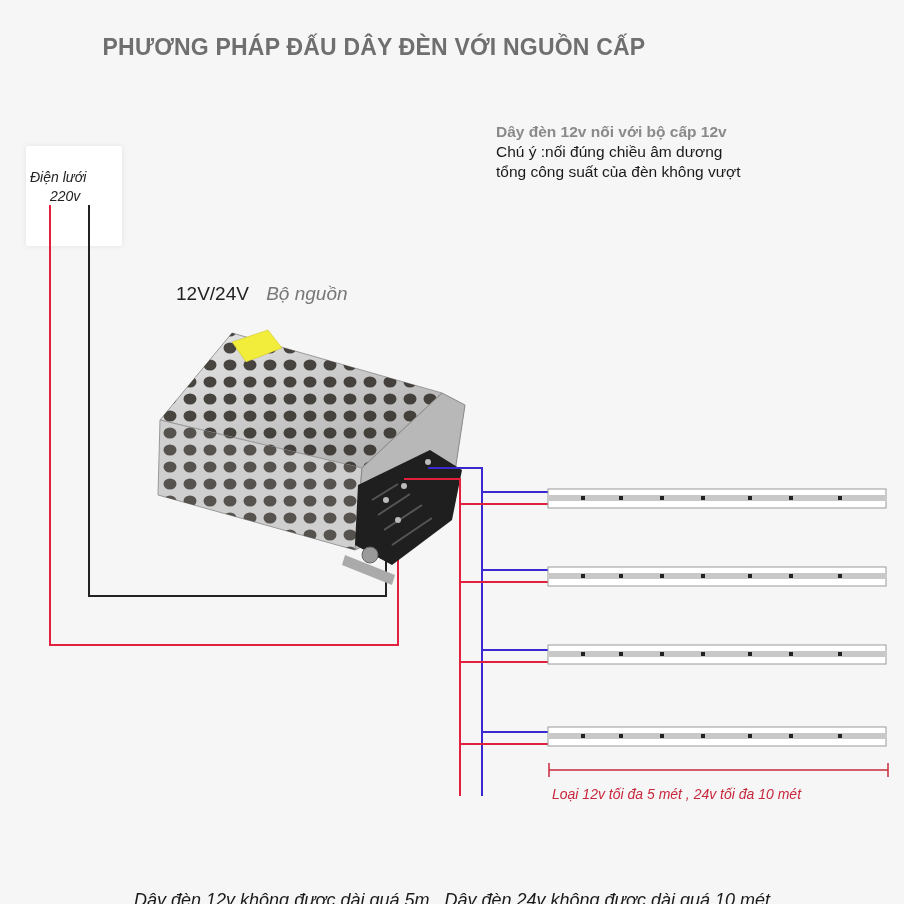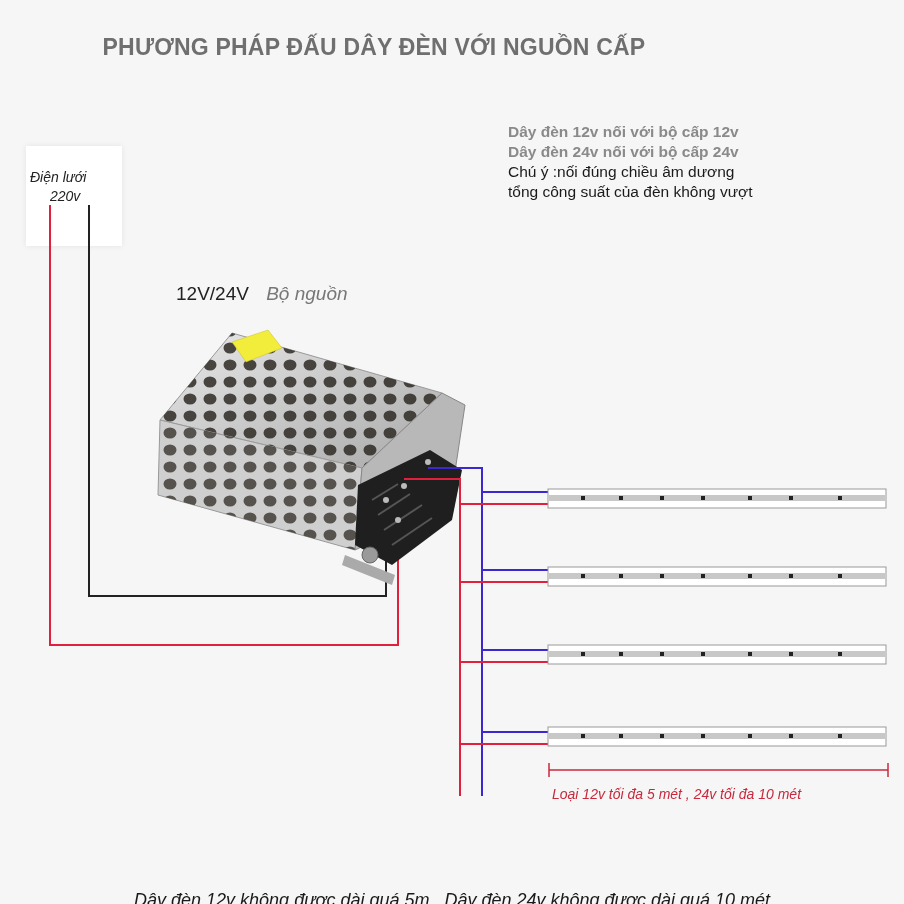--- a/index.html
+++ b/index.html
@@ -1,38 +1,37 @@
 <!DOCTYPE html>
 <html><head>
 <meta charset="utf-8">
 <style>
   html, body { margin:0; padding:0; }
   body { width:904px; height:904px; background:#f6f6f6; position:relative; overflow:hidden; font-family:"Liberation Sans", sans-serif; }
   .abs { position:absolute; }
   .title { left:0; width:748px; top:34px; text-align:center; font-size:23px; font-weight:bold; color:#6f6f6f; letter-spacing:0.2px; }
-  .notes { left:496px; top:122px; font-size:15.5px; line-height:20px;margin-left:12px; }
+  .notes { left:496px; top:122px; font-size:15.5px; line-height:20px; }
   .notes .b { font-weight:bold; color:#8a8a8a; }
   .notes .i { color:#1a1a1a; }
   .mains-box { left:26px; top:146px; width:96px; height:100px; background:#fff; box-shadow:0 0 6px rgba(0,0,0,0.08); }
   .mains-label { left:30px; top:168px; width:80px; font-size:14px; font-style:italic; color:#222; line-height:19px; }
   .mains-label span { display:block; }
   .psu-label { left:176px; top:283px; font-size:19px; color:#222; }
   .psu-label em { color:#777; margin-left:12px; }
   .strip-note { left:552px; top:786px; font-size:14px; font-style:italic; color:#c8283c; }
   .footer { left:0; width:904px; top:856px; text-align:center; font-size:18px; font-style:italic; color:#1a1a1a;margin-top:34px; }
   svg.diagram { position:absolute; left:0; top:0; }
 </style>
 </head>
 <body>
 
 <div class="abs title">PHƯƠNG PHÁP ĐẤU DÂY ĐÈN VỚI NGUỒN CẤP</div>
 
 <div class="abs notes">
   <div class="b">Dây đèn 12v nối với bộ cấp 12v</div>
-  <div class="b">Dây đèn 24v nối với bộ cấp 24v</div>
   <div class="i">Chú ý :nối đúng chiều âm dương</div>
   <div class="i">tổng công suất của đèn không vượt</div>
 </div>
 
 <div class="abs mains-box"></div>
 <div class="abs mains-label">
   <span>Điện lưới</span>
   <span style="padding-left:20px">220v</span>
 </div>
 

